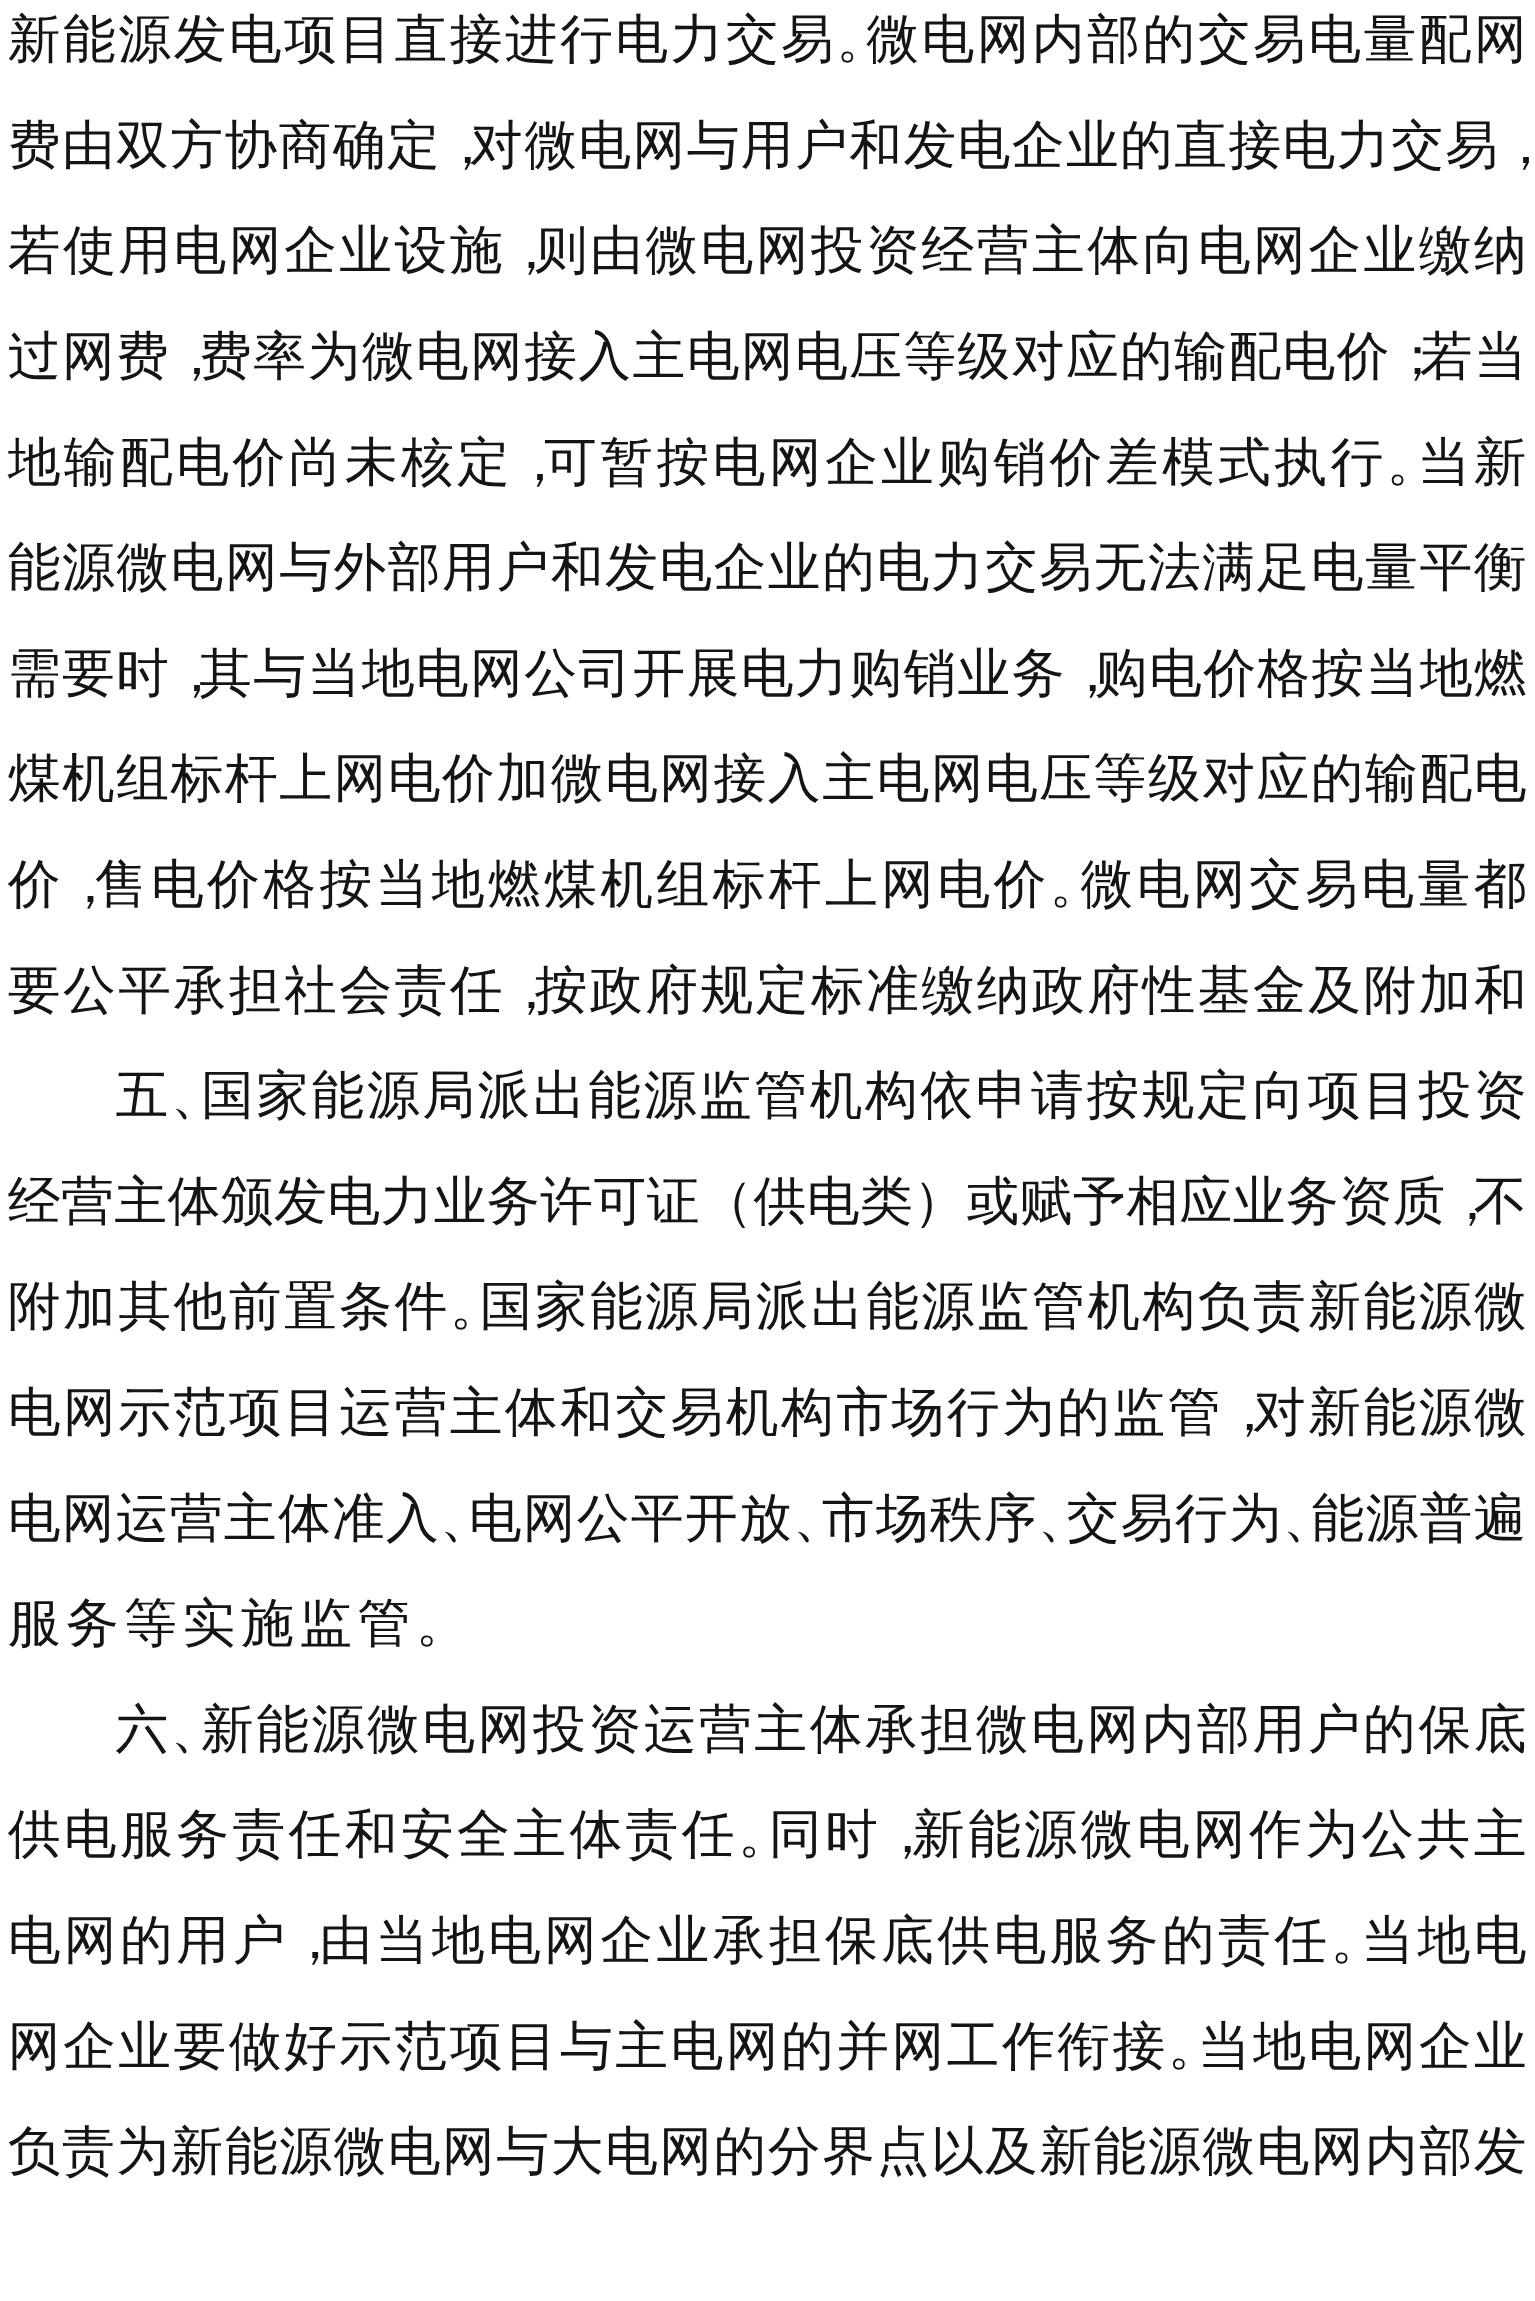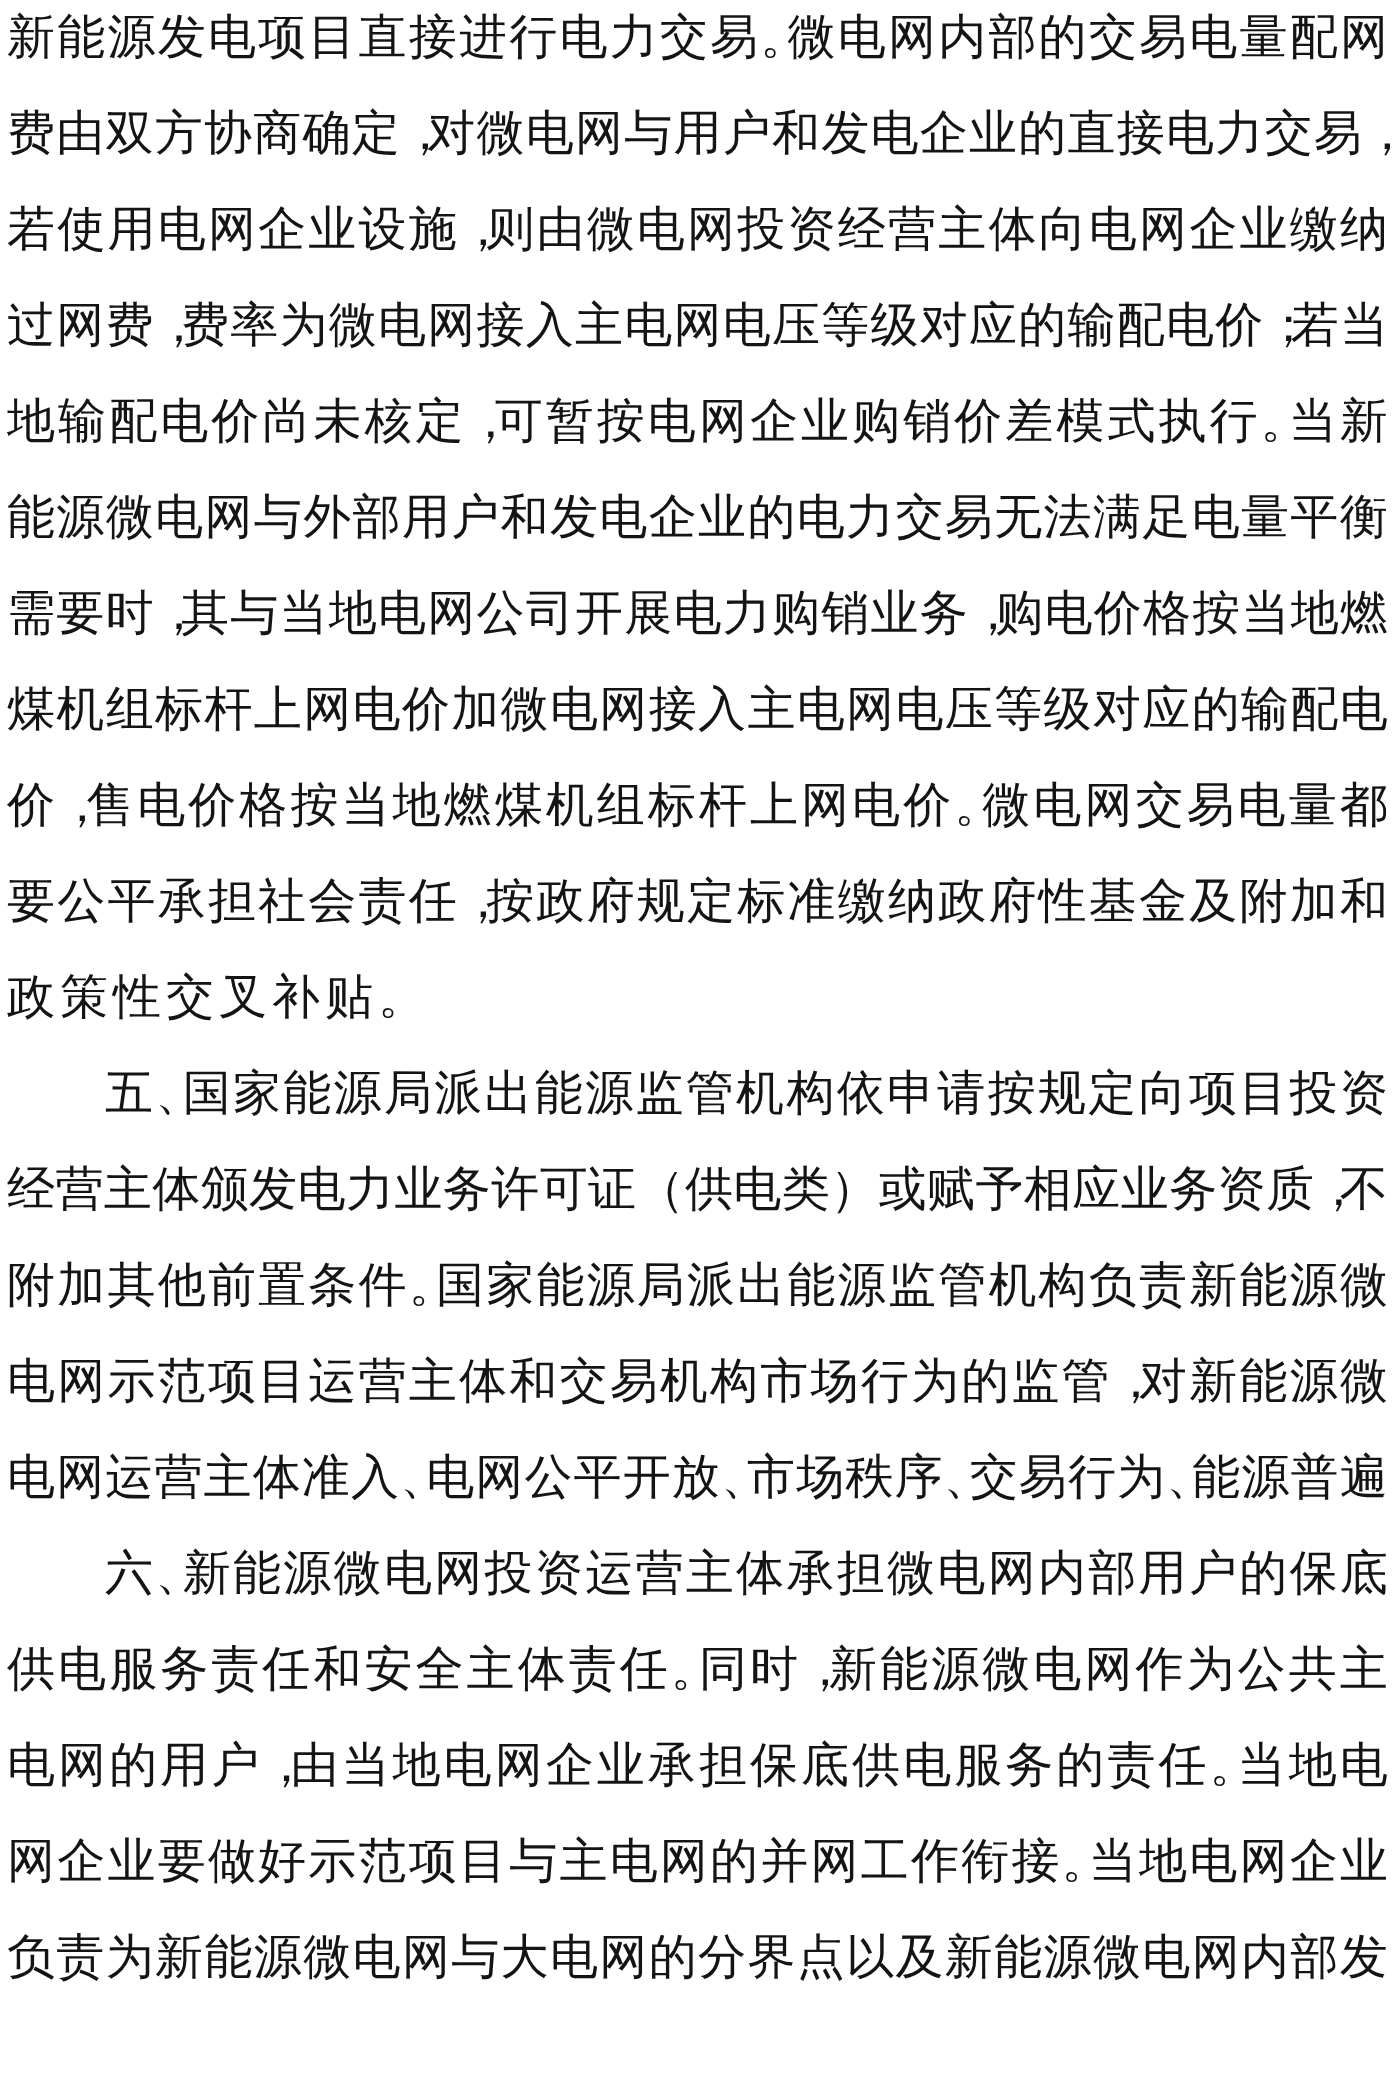--- a/index.html
+++ b/index.html
@@ -336,21 +336,20 @@
         <span>政</span>
         <span>府</span>
         <span>性</span>
         <span>基</span>
         <span>金</span>
         <span>及</span>
         <span>附</span>
         <span>加</span>
         <span>和</span>
       </div>
-      <div class="line plain">政策性交叉补贴。</div>
       <div class="line just indent">
         <span>五</span>
         <span class="p">、</span>
         <span>国</span>
         <span>家</span>
         <span>能</span>
         <span>源</span>
         <span>局</span>
         <span>派</span>
         <span>出</span>
@@ -488,20 +487,21 @@
         <span>交</span>
         <span>易</span>
         <span>行</span>
         <span>为</span>
         <span class="p">、</span>
         <span>能</span>
         <span>源</span>
         <span>普</span>
         <span>遍</span>
       </div>
+      <div class="line plain">服务等实施监管。</div>
       <div class="line just indent">
         <span>六</span>
         <span class="p">、</span>
         <span>新</span>
         <span>能</span>
         <span>源</span>
         <span>微</span>
         <span>电</span>
         <span>网</span>
         <span>投</span>

